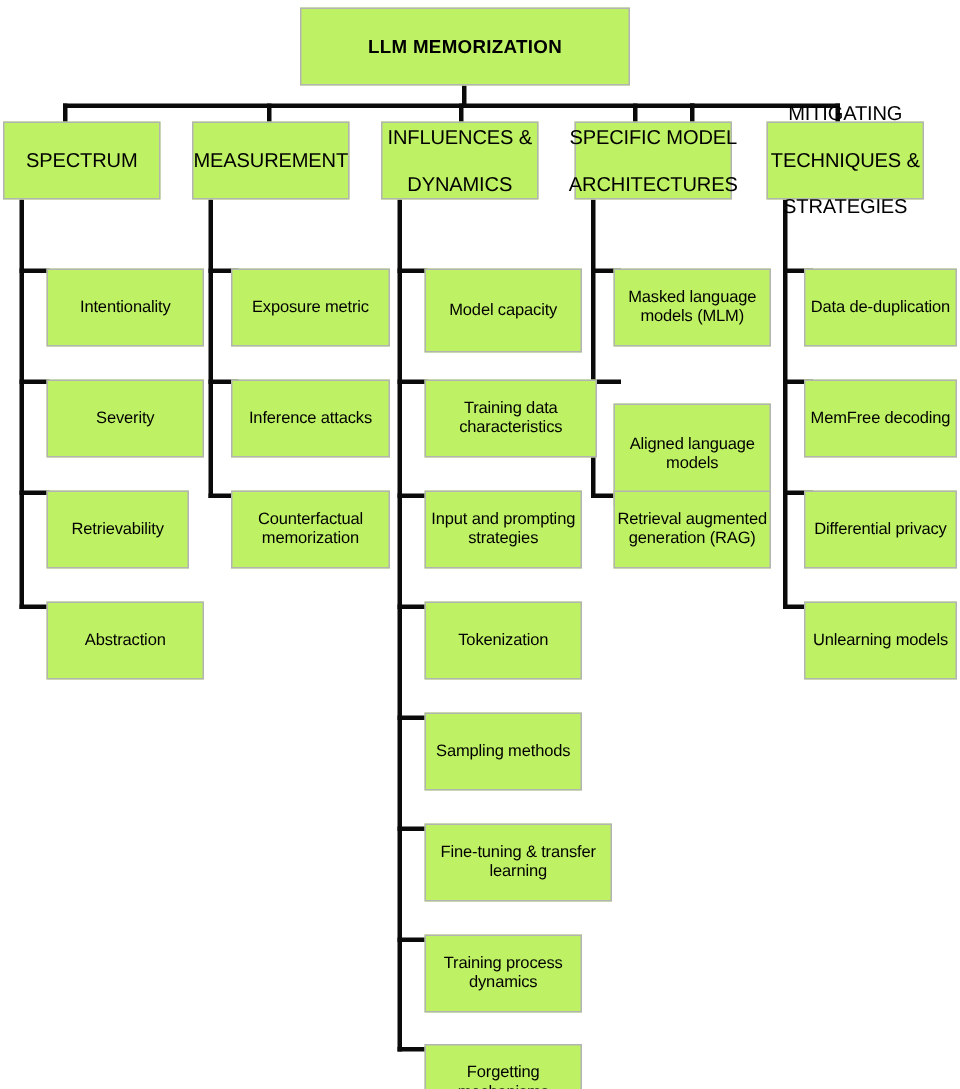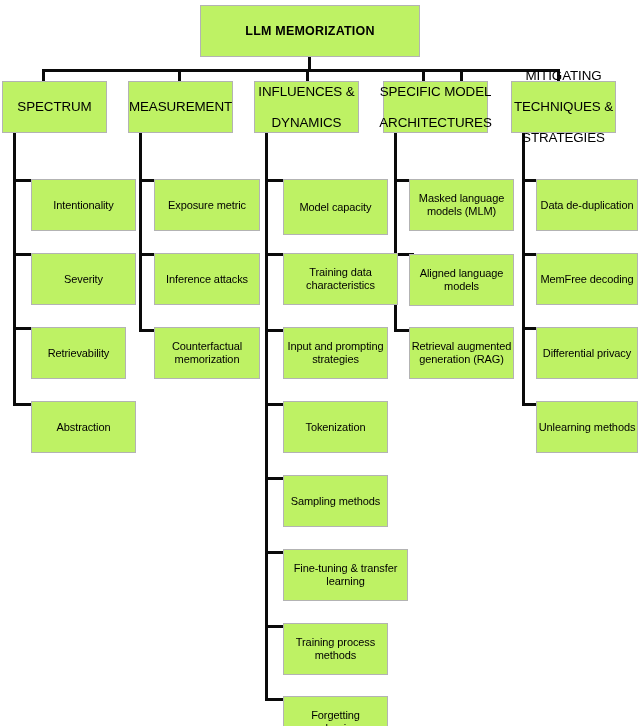--- a/index.html
+++ b/index.html
@@ -141,40 +141,40 @@
     <span>Sampling methods</span>
   </div>
 
   <div class="ln hline" style="left:265px;top:551px;width:20px;"></div>
   <div class="box leaf" style="left:283px;top:525px;width:125px;height:52px;">
     <span>Fine-tuning &amp; transfer learning</span>
   </div>
 
   <div class="ln hline" style="left:265px;top:625px;width:20px;"></div>
   <div class="box leaf" style="left:283px;top:599px;width:105px;height:52px;">
-    <span>Training process methods</span>
+    <span>Training process dynamics</span>
   </div>
 
   <div class="ln hline" style="left:265px;top:698px;width:20px;"></div>
   <div class="box leaf" style="left:283px;top:672px;width:105px;height:52px;">
     <span>Forgetting mechanisms</span>
   </div>
 
   <div class="box header" style="left:383px;top:81px;width:105px;height:52px;">
     <span><span>SPECIFIC MODEL</span><br><span>ARCHITECTURES</span></span>
   </div>
   <div class="ln vline" style="left:394px;top:133px;height:199px;"></div>
 
   <div class="ln hline" style="left:394px;top:179px;width:20px;"></div>
   <div class="box leaf" style="left:409px;top:155px;width:105px;height:52px;">
     <span>Masked language models (MLM)</span>
   </div>
 
   <div class="ln hline" style="left:394px;top:253px;width:20px;"></div>
-  <div class="box leaf" style="left:409px;top:230px;width:105px;height:52px;">
+  <div class="box leaf" style="left:409px;top:245px;width:105px;height:68px;">
     <span>Aligned language models</span>
   </div>
 
   <div class="ln hline" style="left:394px;top:329px;width:20px;"></div>
   <div class="box leaf" style="left:409px;top:303px;width:105px;height:52px;">
     <span>Retrieval augmented generation (RAG)</span>
   </div>
 
   <div class="box header" style="left:511px;top:81px;width:105px;height:52px;">
     <span><span>MITIGATING</span><br><span>TECHNIQUES &amp;</span><br><span>STRATEGIES</span></span>
@@ -191,16 +191,16 @@
     <span>MemFree decoding</span>
   </div>
 
   <div class="ln hline" style="left:522px;top:327px;width:20px;"></div>
   <div class="box leaf" style="left:536px;top:303px;width:102px;height:52px;">
     <span>Differential privacy</span>
   </div>
 
   <div class="ln hline" style="left:522px;top:403px;width:20px;"></div>
   <div class="box leaf" style="left:536px;top:377px;width:102px;height:52px;">
-    <span>Unlearning methods</span>
+    <span>Unlearning models</span>
   </div>
 
 </div>
 
 </body></html>

